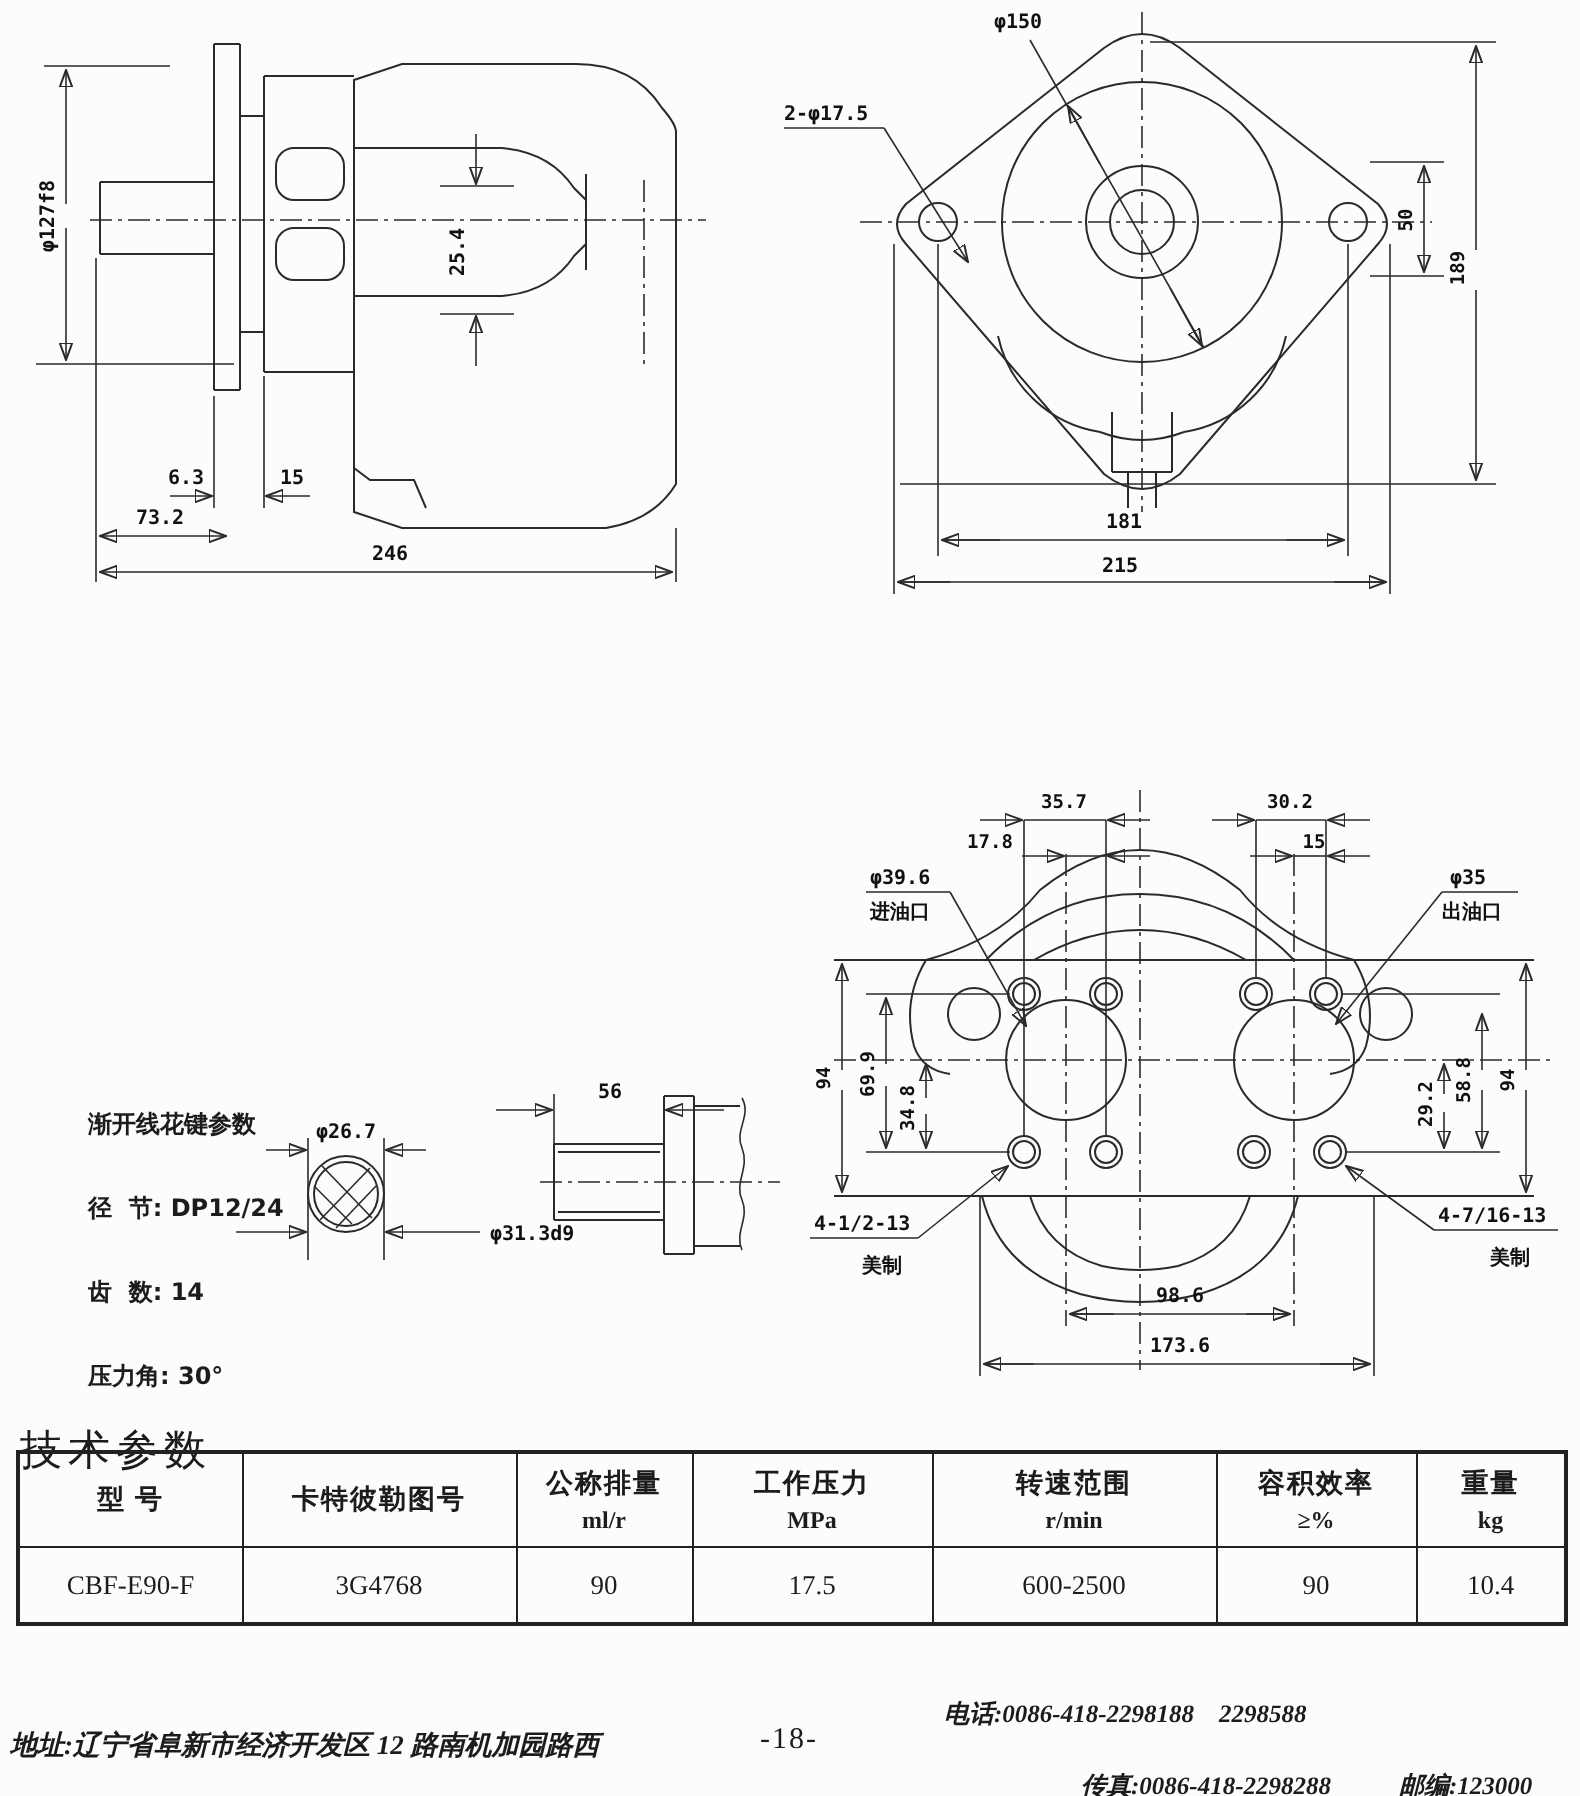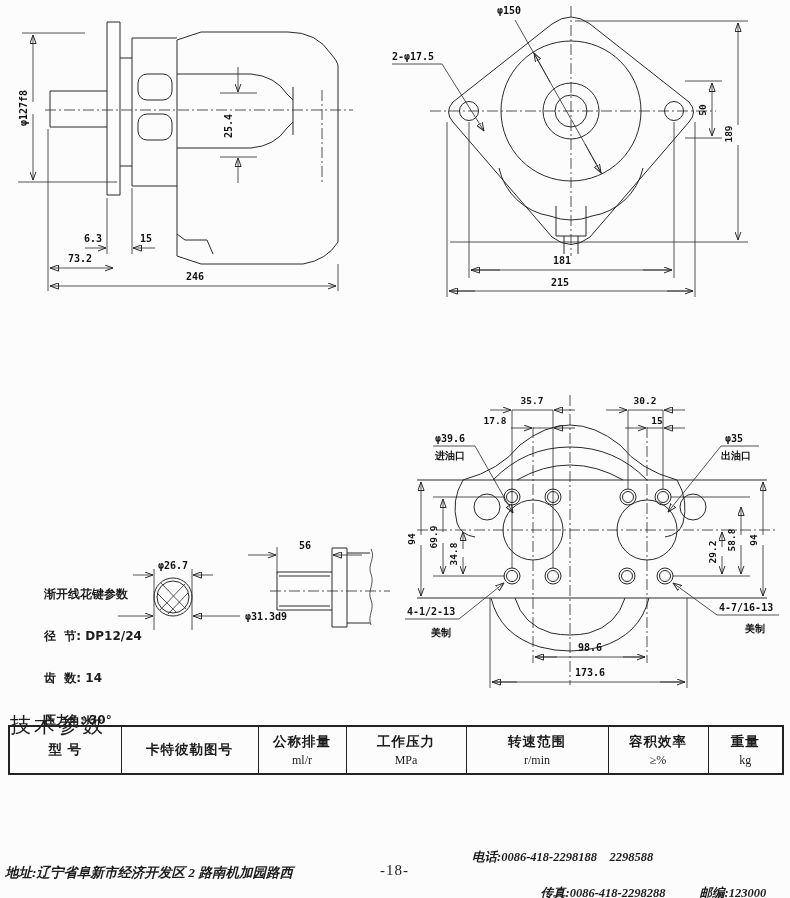--- a/index.html
+++ b/index.html
@@ -8,30 +8,30 @@
   svg{position:absolute;overflow:visible;}
   svg line, svg path, svg circle, svg rect, svg polyline{stroke:#2a2a2a;stroke-width:1;fill:none;}
   .thin{stroke-width:0.8;}
   .cl{stroke-dasharray:11 3 2 3;stroke-width:0.8;}
   text{fill:#111;stroke:none;}
   .dim{font:bold 10px "DejaVu Sans Mono",monospace;}
   .dims{font:bold 9.5px "DejaVu Sans Mono",monospace;}
   .cjk{font:bold 10px "DejaVu Sans",sans-serif;}
   .heading1{position:absolute;left:14px;top:474px;font-size:22px;font-weight:bold;letter-spacing:4px;}
   .heading2{position:absolute;left:10px;top:711px;font-size:21px;font-weight:normal;letter-spacing:3px;}
-  .spline-params{position:absolute;left:44px;top:584px;font-size:12px;font-weight:bold;
+  .spline-params{position:absolute;left:44px;top:552px;font-size:12px;font-weight:bold;
                  font-family:"DejaVu Sans",sans-serif;line-height:21px;white-space:pre;}
   #techtable{position:absolute;left:8px;top:725px;width:774px;border-collapse:collapse;
              border:2.5px solid #222;table-layout:fixed;padding-left:11px;}
   #techtable td{border:1.2px solid #222;text-align:center;vertical-align:middle;
                 font-size:13.5px;padding:0;}
   #techtable .hrow td{height:46px;font-weight:bold;}
   #techtable .drow td{height:37px;}
   .hname{font-size:13.5px;letter-spacing:1px;}
-  .hunit{font-size:12px;font-weight:normal;margin-top:2px;}
+  .hunit{font-size:12px;font-weight:bold;margin-top:2px;}
   .footer-item{position:absolute;font-style:italic;font-weight:bold;text-align:center;}
   #addr{left:5px;top:864px;font-size:13.5px;}
   #pageno{left:380px;top:862px;font-size:15px;font-style:normal;font-weight:normal;letter-spacing:1px;}
   #phone{left:472px;top:849px;font-size:12.5px;white-space:pre;}
   #faxline{left:528px;top:870px;font-size:12.5px;white-space:pre;}
   #faxline .gap{display:inline-block;width:34px;}
 </style>
 </head>
 <body>
 
@@ -362,23 +362,32 @@
           </td>
       <td>
             <div class="hname">容积效率</div>
             <div class="hunit">≥%</div>
           </td>
       <td>
             <div class="hname">重量</div>
             <div class="hunit">kg</div>
           </td>
     </tr>
+    <tr class="drow">
+      <td>CBF-E90-F</td>
+      <td>3G4768</td>
+      <td>90</td>
+      <td>17.5</td>
+      <td>600-2500</td>
+      <td>90</td>
+      <td>10.4</td>
+    </tr>
   </tbody>
     </table>
 
-  <div class="footer-item" id="addr">地址:辽宁省阜新市经济开发区 2 路南机加园路西</div>
+  <div class="footer-item" id="addr">地址:辽宁省阜新市经济开发区 12 路南机加园路西</div>
   <div class="footer-item" id="pageno">-18-</div>
   <div class="footer-item" id="phone">电话:0086-418-2298188    2298588</div>
   <div class="footer-item" id="faxline">
     <span>传真:0086-418-2298288</span><span class="gap"></span><span>邮编:123000</span>
   </div>
 
 </div>
 
 </body></html>

